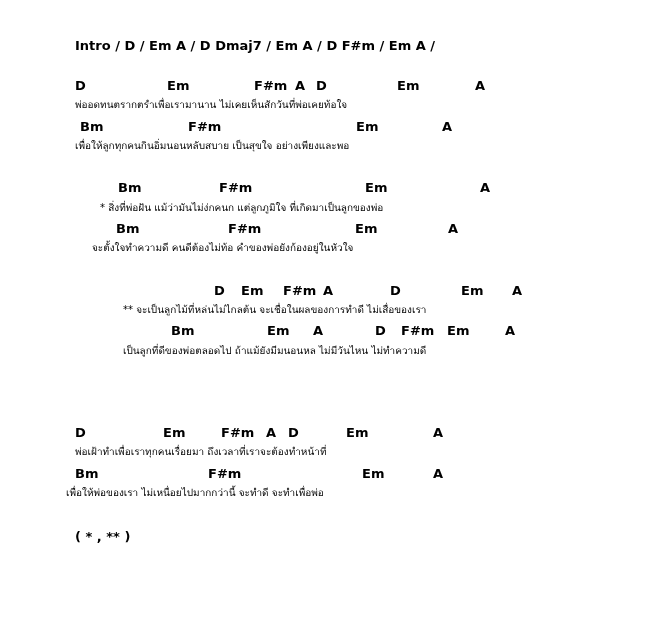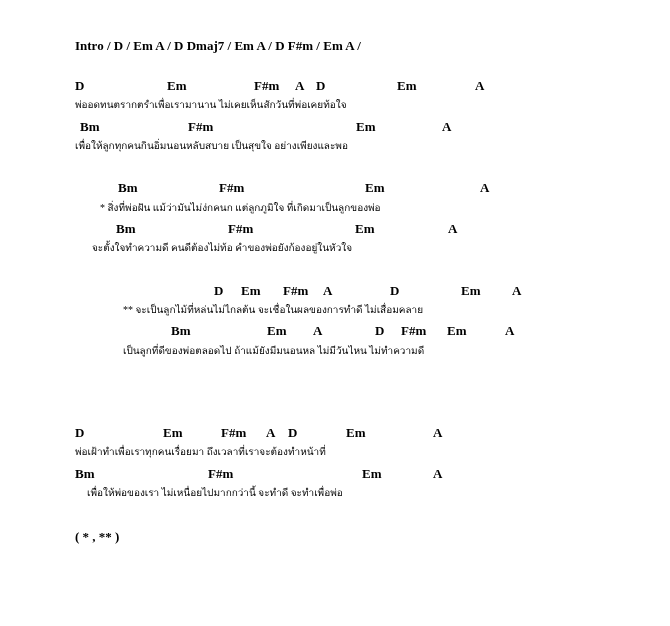--- a/index.html
+++ b/index.html
@@ -14,21 +14,20 @@
       overflow: hidden;
       font-family: "DejaVu Sans", "Liberation Sans", sans-serif;
       color: #000000;
     }
     .sheet {
       position: absolute;
       left: 0;
       top: 0;
       width: 670px;
       height: 626px;
-      font-family: Liberation Serif, serif;
     }
     .line {
       position: absolute;
       white-space: nowrap;
       font-size: 13px;
       line-height: 16px;
     }
     .bold {
       font-weight: bold;
     }
@@ -92,21 +91,21 @@
   <div>
     <div>
       <span class="chord" style="left:214px; top:283px;">D</span>
       <span class="chord" style="left:241px; top:283px;">Em</span>
       <span class="chord" style="left:283px; top:283px;">F#m</span>
       <span class="chord" style="left:323px; top:283px;">A</span>
       <span class="chord" style="left:390px; top:283px;">D</span>
       <span class="chord" style="left:461px; top:283px;">Em</span>
       <span class="chord" style="left:512px; top:283px;">A</span>
     </div>
-    <div class="line lyric" style="left:123px; top:302px;">** จะเป็นลูกไม้ที่หล่นไม่ไกลต้น จะเชื่อในผลของการทำดี ไม่เสื่อมคลาย</div>
+    <div class="line lyric" style="left:123px; top:302px;">** จะเป็นลูกไม้ที่หล่นไม่ไกลต้น จะเชื่อในผลของการทำดี ไม่เสื่อของเรา</div>
 
     <div>
       <span class="chord" style="left:171px; top:323px;">Bm</span>
       <span class="chord" style="left:267px; top:323px;">Em</span>
       <span class="chord" style="left:313px; top:323px;">A</span>
       <span class="chord" style="left:375px; top:323px;">D</span>
       <span class="chord" style="left:401px; top:323px;">F#m</span>
       <span class="chord" style="left:447px; top:323px;">Em</span>
       <span class="chord" style="left:505px; top:323px;">A</span>
     </div>
@@ -125,19 +124,19 @@
       <span class="chord" style="left:433px; top:425px;">A</span>
     </div>
     <div class="line lyric" style="left:75px; top:444px;">พ่อเฝ้าทำเพื่อเราทุกคนเรื่อยมา     ถึงเวลาที่เราจะต้องทำหน้าที่</div>
 
     <div>
       <span class="chord" style="left:75px; top:466px;">Bm</span>
       <span class="chord" style="left:208px; top:466px;">F#m</span>
       <span class="chord" style="left:362px; top:466px;">Em</span>
       <span class="chord" style="left:433px; top:466px;">A</span>
     </div>
-    <div class="line lyric" style="left:87px; top:485px;">เพื่อให้พ่อของเรา ไม่เหนื่อยไปมากกว่านี้ จะทำดี จะทำเพื่อพ่อ</div>
+    <div class="line lyric" style="left:66px; top:485px;">เพื่อให้พ่อของเรา ไม่เหนื่อยไปมากกว่านี้ จะทำดี จะทำเพื่อพ่อ</div>
   </div>
 
   <div class="line bold" style="left:75px; top:529px;">( * , ** )</div>
 
 
 </div>
 
 </body></html>

